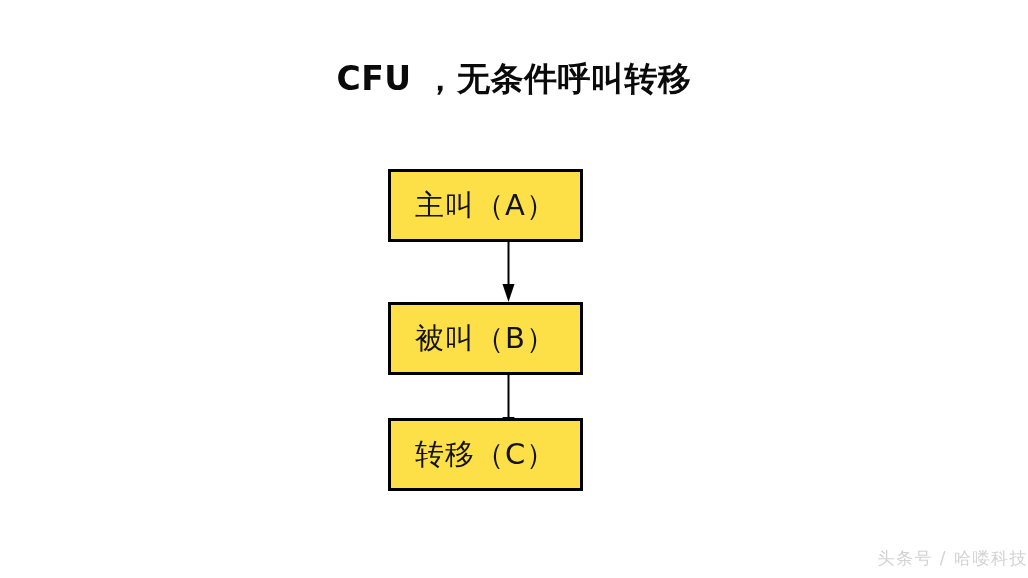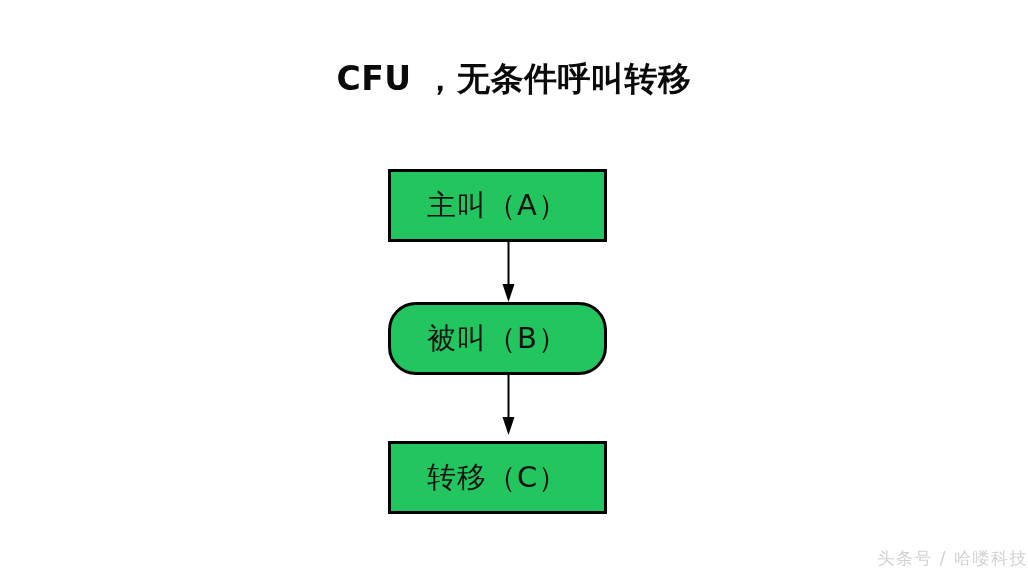--- a/index.html
+++ b/index.html
@@ -41,42 +41,42 @@
     position: absolute;
     left: 388px;
     top: 169px;
     width: 231px;
     height: 340px;
   }
 
   .flow-node {
     position: absolute;
     left: 0;
-    width: 219px;
+    width: 195px;
     height: 73px;
     box-sizing: border-box;
     border: 3px solid #000000;
-    background: #22c55e;
+    background: #fde047;
     display: flex;
     align-items: center;
     justify-content: center;
   }
 
   .flow-node-label {
     font-size: 29px;
     font-weight: normal;
     color: #121212;
     line-height: 1;
     white-space: nowrap;
     letter-spacing: 1px;
   }
 
   #node-caller   { top: 0px; }
-  #node-callee   { top: 133px; border-radius: 28px; }
-  #node-transfer { top: 272px; }
+  #node-callee   { top: 133px; }
+  #node-transfer { top: 249px; }
 
   
   .flow-arrow {
     position: absolute;
     left: 114px;
     width: 13px;
     height: 60px;
   }
   #arrow-caller-callee   { top: 73px; }
   #arrow-callee-transfer { top: 206px; }

